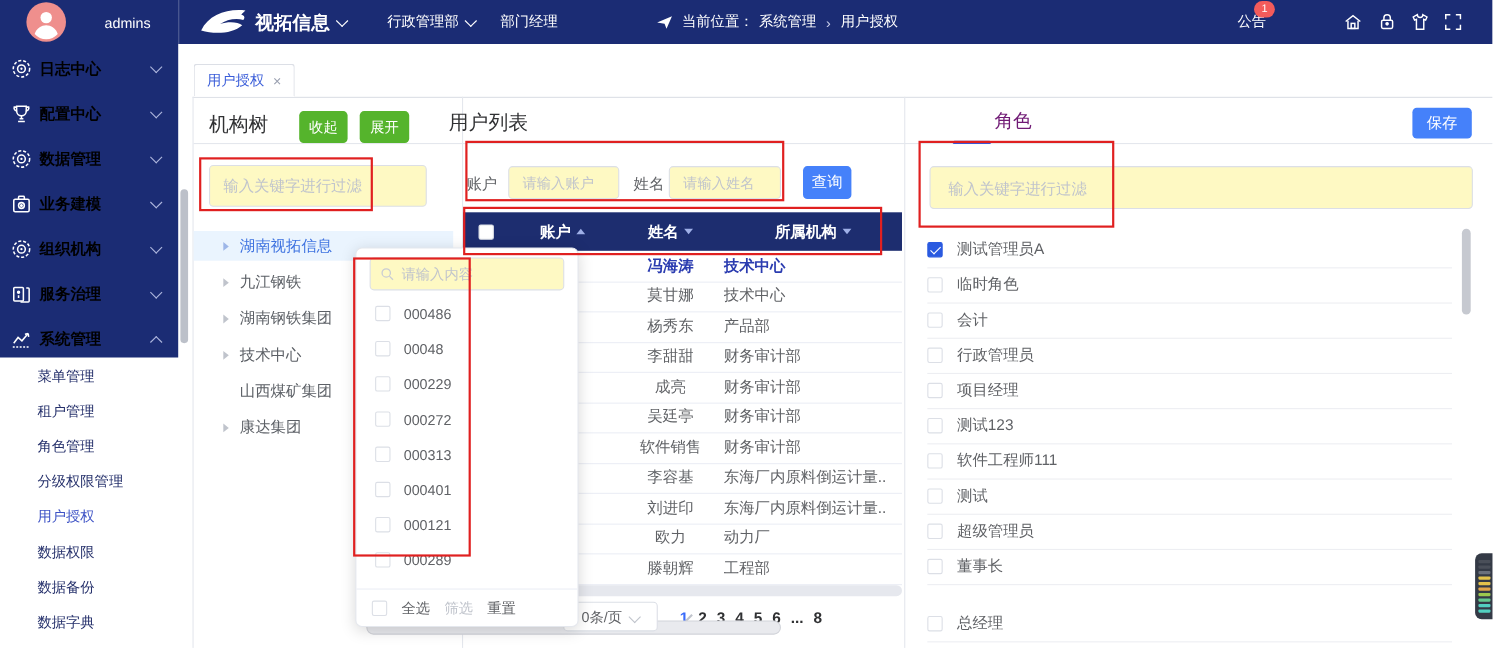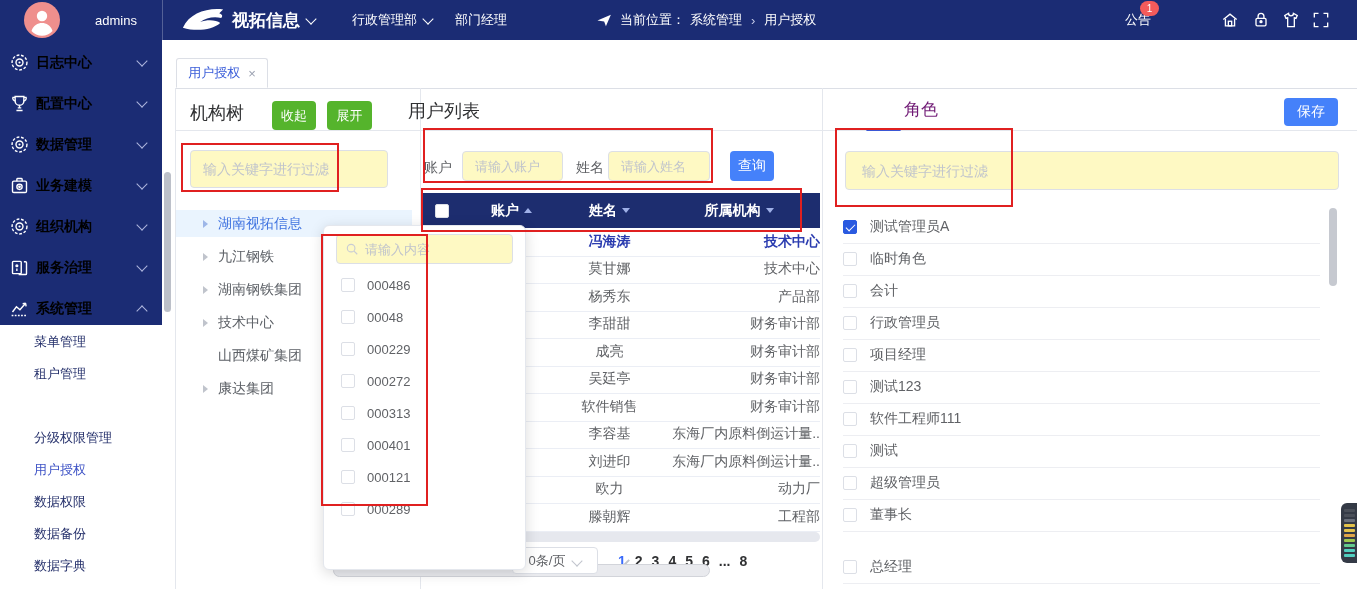--- a/index.html
+++ b/index.html
@@ -42,21 +42,21 @@
   .tree-row.sel{background:#eaf4fe;color:#3f73e0;}
   .caret{width:0;height:0;border-top:4px solid transparent;border-bottom:4px solid transparent;border-left:5px solid #c0c4cc;margin-left:27px;}
   .tree-row.sel .caret{border-left-color:#9db6e8;}
   .caret.hide{visibility:hidden;}
   .tree-row .lbl{margin-left:10px;}
   
   .t-head{left:421px;top:193px;width:399px;height:35px;background:#1d2d6f;color:#fff;display:flex;align-items:center;font-size:14px;font-weight:bold;}
   .t-c0{width:41px;display:flex;justify-content:center;}
   .t-c1{width:99px;text-align:center;}
   .t-c2{width:97px;text-align:center;}
-  .t-c3{width:162px;text-align:right;white-space:nowrap;overflow:hidden;}
+  .t-c3{width:162px;text-align:left;white-space:nowrap;overflow:hidden;}
   .hcell{display:flex;align-items:center;justify-content:center;gap:5px;}
   .t-row{position:absolute;left:421px;width:399px;height:27.5px;display:flex;align-items:center;border-bottom:1px solid #ebeef5;font-size:14px;color:#606266;}
   .t-row.hl{color:#2b3cb0;font-weight:bold;}
   .sortu{width:0;height:0;border-left:4px solid transparent;border-right:4px solid transparent;border-bottom:5px solid #9fb0e8;}
   .sortd{width:0;height:0;border-left:4px solid transparent;border-right:4px solid transparent;border-top:5px solid #9fb0e8;}
   .cb{display:inline-block;width:14px;height:14px;border:1px solid #dcdfe6;border-radius:2px;background:#fff;position:relative;box-sizing:border-box;flex:none;}
   .cb.on{background:#2a5ae0;border-color:#2a5ae0;}
   .cb.on::after{content:"";position:absolute;left:4px;top:1px;width:4px;height:8px;border-right:1.7px solid #fff;border-bottom:1.7px solid #fff;transform:rotate(45deg);}
   
   .scroll-a{left:431px;top:532px;width:389px;height:10px;background:#e6e8ee;border-radius:5px;}
@@ -201,20 +201,21 @@
         <path d="M3 20h18" stroke-dasharray="2 1.6"></path>
         <path d="M4 16l4.5-6 4 3.5L19 6"></path>
         <path d="M19 6l.5 3.5M19 6l-3.4.6"></path>
       </svg>
     <span class="lbl">系统管理</span>
       <i class="chev chev-up"></i>
   </div>
 
   <div class="submenu-item" style="top:326px;">菜单管理</div>
   <div class="submenu-item" style="top:358px;">租户管理</div>
+  <div class="submenu-item" style="top:390px;">角色管理</div>
   <div class="submenu-item" style="top:422px;">分级权限管理</div>
   <div class="submenu-item active" style="top:454px;">用户授权</div>
   <div class="submenu-item" style="top:486px;">数据权限</div>
   <div class="submenu-item" style="top:518px;">数据备份</div>
   <div class="submenu-item" style="top:550px;">数据字典</div>
 
   <div class="abs side-scroll"></div>
 
   <div class="abs tabline"></div>
   <div class="abs tab">
@@ -423,20 +424,26 @@
         <span>000401</span>
       </div>
     <div class="dd-item" style="top:241px;">
         <span class="cb"></span>
         <span>000121</span>
       </div>
     <div class="dd-item" style="top:273px;">
         <span class="cb"></span>
         <span>000289</span>
       </div>
+    <div class="dd-footer">
+      <span class="cb"></span>
+      <span>全选</span>
+      <span class="dis">筛选</span>
+      <span>重置</span>
+    </div>
   </div>
 
   <div class="abs role-title">角色</div>
   <div class="abs role-underline"></div>
   <div class="abs btn btn-blue" style="left:1284px;top:98px;width:54px;height:28px;">保存</div>
   <input class="inp" style="left: 845px; top: 151px; width: 494px; height: 39px; padding-left: 16px;" placeholder="输入关键字进行过滤">
 
   <div class="role-row" style="top:211px;">
       <span class="cb on"></span>
       <span>测试管理员A</span>

